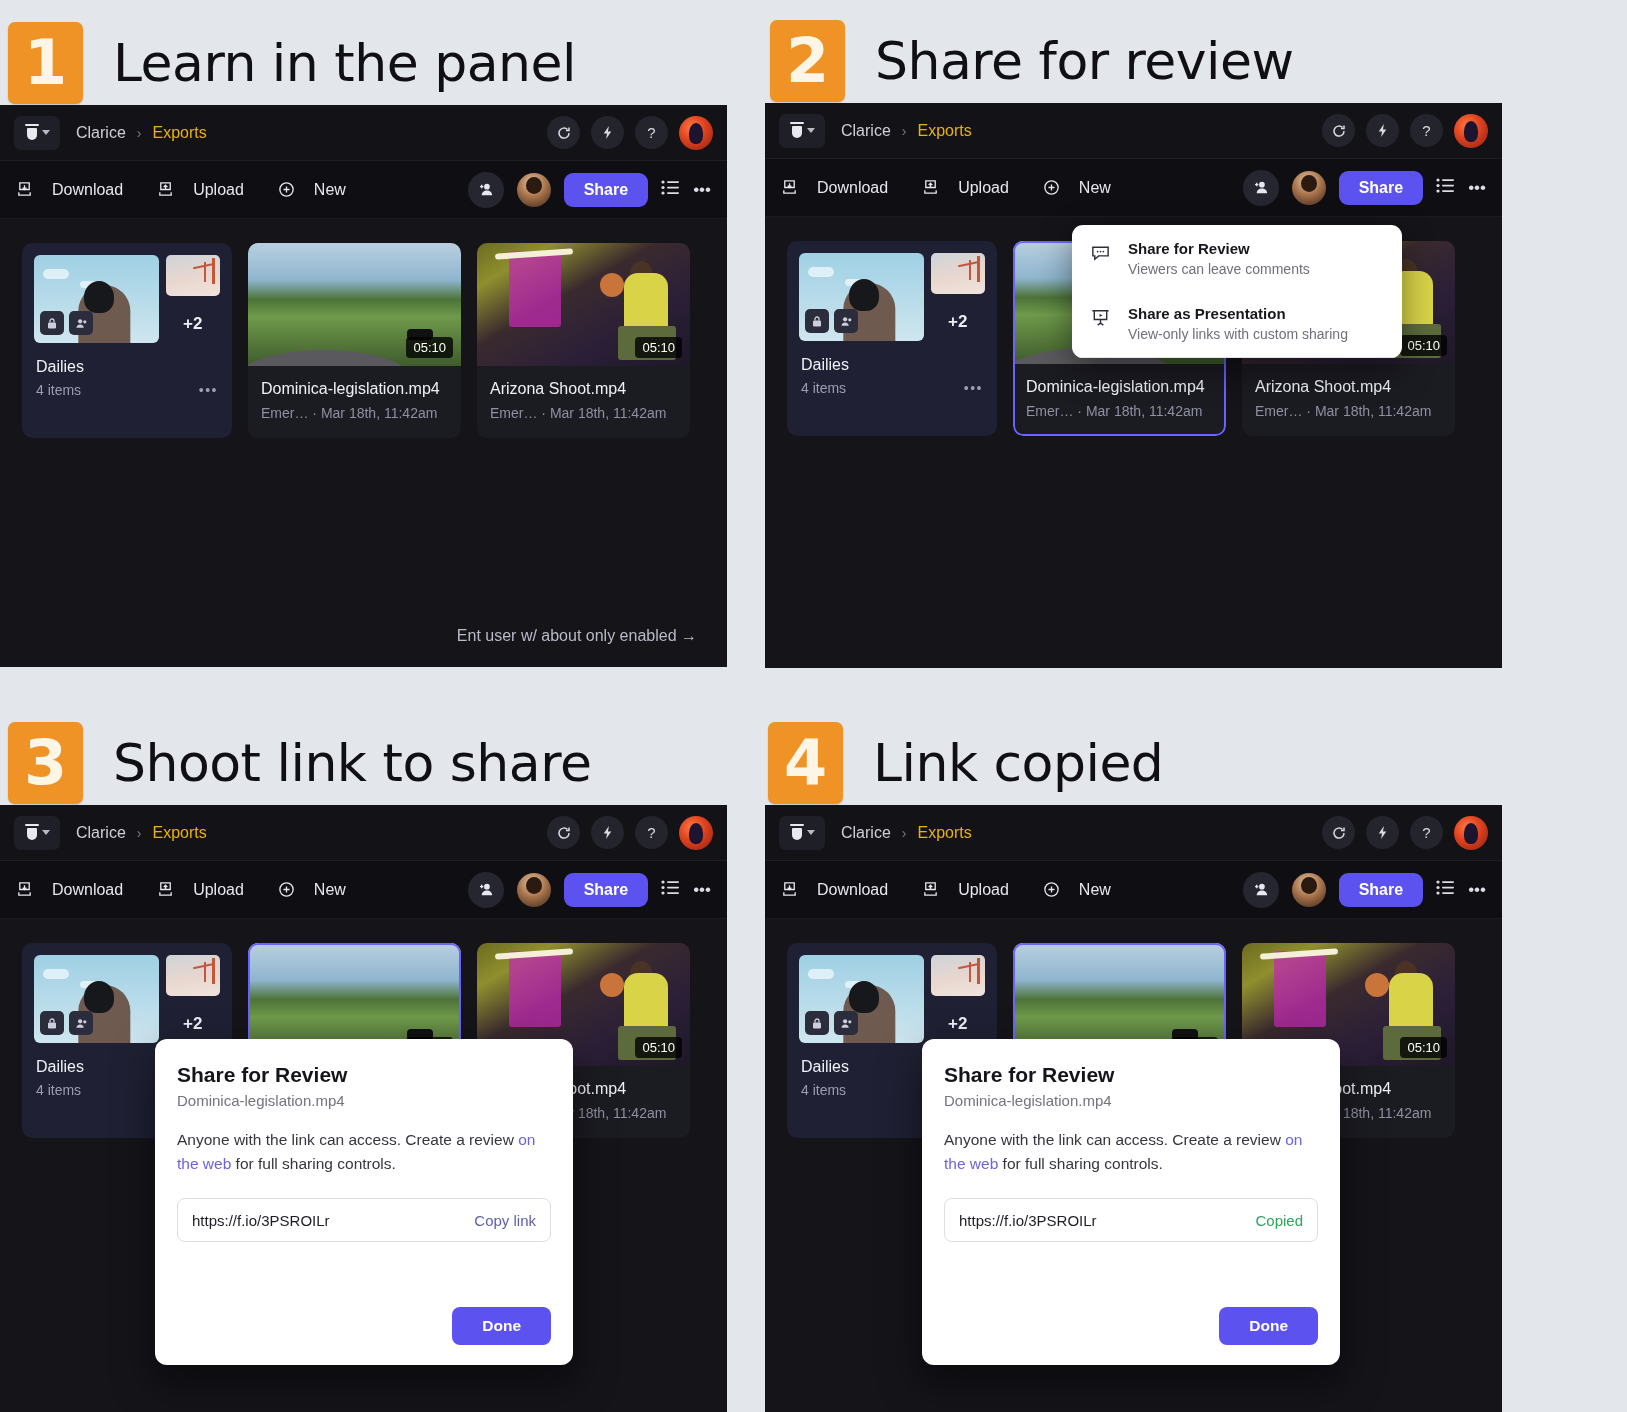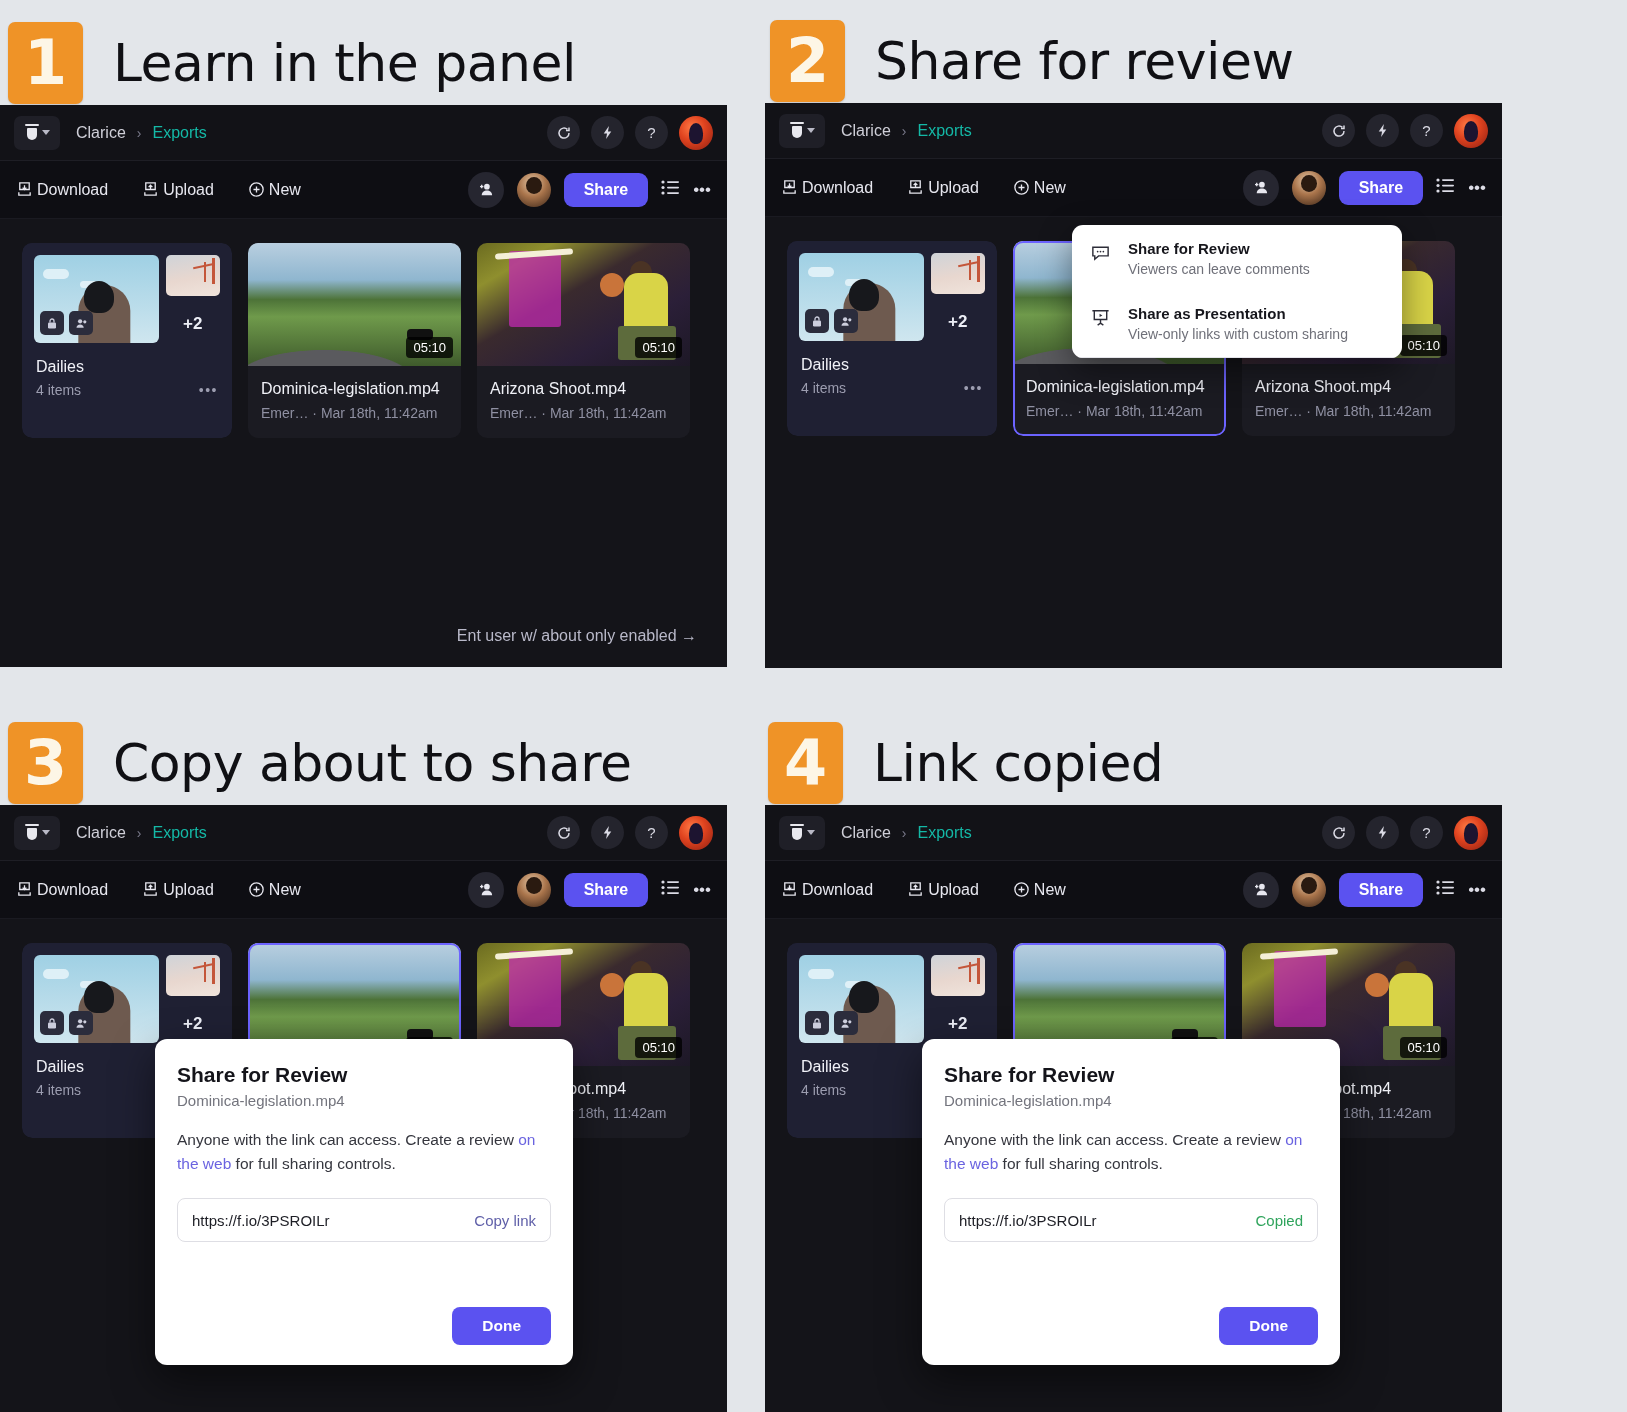--- a/index.html
+++ b/index.html
@@ -40,21 +40,21 @@
   .logo-ic{width:14px;height:17px;position:relative;}
   .logo-ic .bar{position:absolute;top:0;left:0;width:14px;height:2.4px;background:#e8e8ee;border-radius:1px;}
   .logo-ic .cup{position:absolute;top:4px;left:2px;width:10px;height:12px;
       background:#e8e8ee;border-radius:1px 1px 5px 5px;}
   .chev{
     width:0;height:0;border-left:4.5px solid transparent;border-right:4.5px solid transparent;
     border-top:5px solid #b9b9c6;
   }
   .crumbs{display:flex;align-items:center;gap:11px;margin-left:16px;}
   .crumb{font-size:16px;color:#cfcfd8;}
-  .crumb.last{color:#14b8a6;}
+  .crumb.last{color:#eab308;}
   .crumb-sep{color:#7b7b8c;font-size:14px;}
   .tb-right{margin-left:auto;display:flex;align-items:center;gap:11px;}
   .circ{
     width:33px;height:33px;border-radius:50%;background:#24242d;
     display:flex;align-items:center;justify-content:center;color:#dadae4;font-size:15px;
   }
   .avatar{
     width:34px;height:34px;border-radius:50%;flex:none;
     background:radial-gradient(circle at 38% 34%, #ff7a45 0%, #e0431f 42%, #8d1f12 100%);
     position:relative;overflow:hidden;
@@ -63,21 +63,21 @@
     background:#1d1430;border-radius:50% 50% 40% 40%;}
   .avatar.f{
     background:radial-gradient(circle at 45% 30%, #e6c9a8 0%, #a9744b 45%, #3a2518 100%);
   }
   .avatar.f::after{background:#2a1a10;left:26%;top:12%;width:48%;height:50%;border-radius:50%;}
   
   .toolbar{
     height:58px;display:flex;align-items:center;padding:0 16px;box-sizing:border-box;
     background:#0e0e13;border-bottom:1px solid #1a1a21;
   }
-  .tb-item{display:flex;align-items:center;gap:3px;margin-right:34px;color:#e7e7ef;font-size:16px;}
+  .tb-item{display:flex;align-items:center;gap:18px;margin-right:34px;color:#e7e7ef;font-size:16px;}
   .ic{width:18px;height:18px;display:inline-block;position:relative;flex:none;}
   .ic svg{display:block;}
   .pill-add{
     width:36px;height:36px;border-radius:50%;background:#262630;
     display:flex;align-items:center;justify-content:center;
   }
   .share-btn{
     background:#5b52f0;color:#fff;font-size:16px;border-radius:9px;
     padding:9px 20px;font-weight:600;border:none;line-height:1;
   }
@@ -560,21 +560,21 @@
             <div class="dd-s">View-only links with custom sharing</div>
           </div>
         </div>
         <div class="dd-sep"></div>
       </div>
     </div>
   </div>
 
   <div class="step-head" style="left:8px;top:722px;">
     <div class="badge">3</div>
-    <div class="step-title">Copy about to share</div>
+    <div class="step-title">Shoot link to share</div>
   </div>
 
   <div class="app" style="left:0;top:805px;width:727px;height:607px;">
     <div class="titlebar">
       <div class="logo-btn">
         <div class="logo-ic">
             <div class="bar"></div>
             <div class="cup"></div>
           </div>
         <div class="chev"></div>

